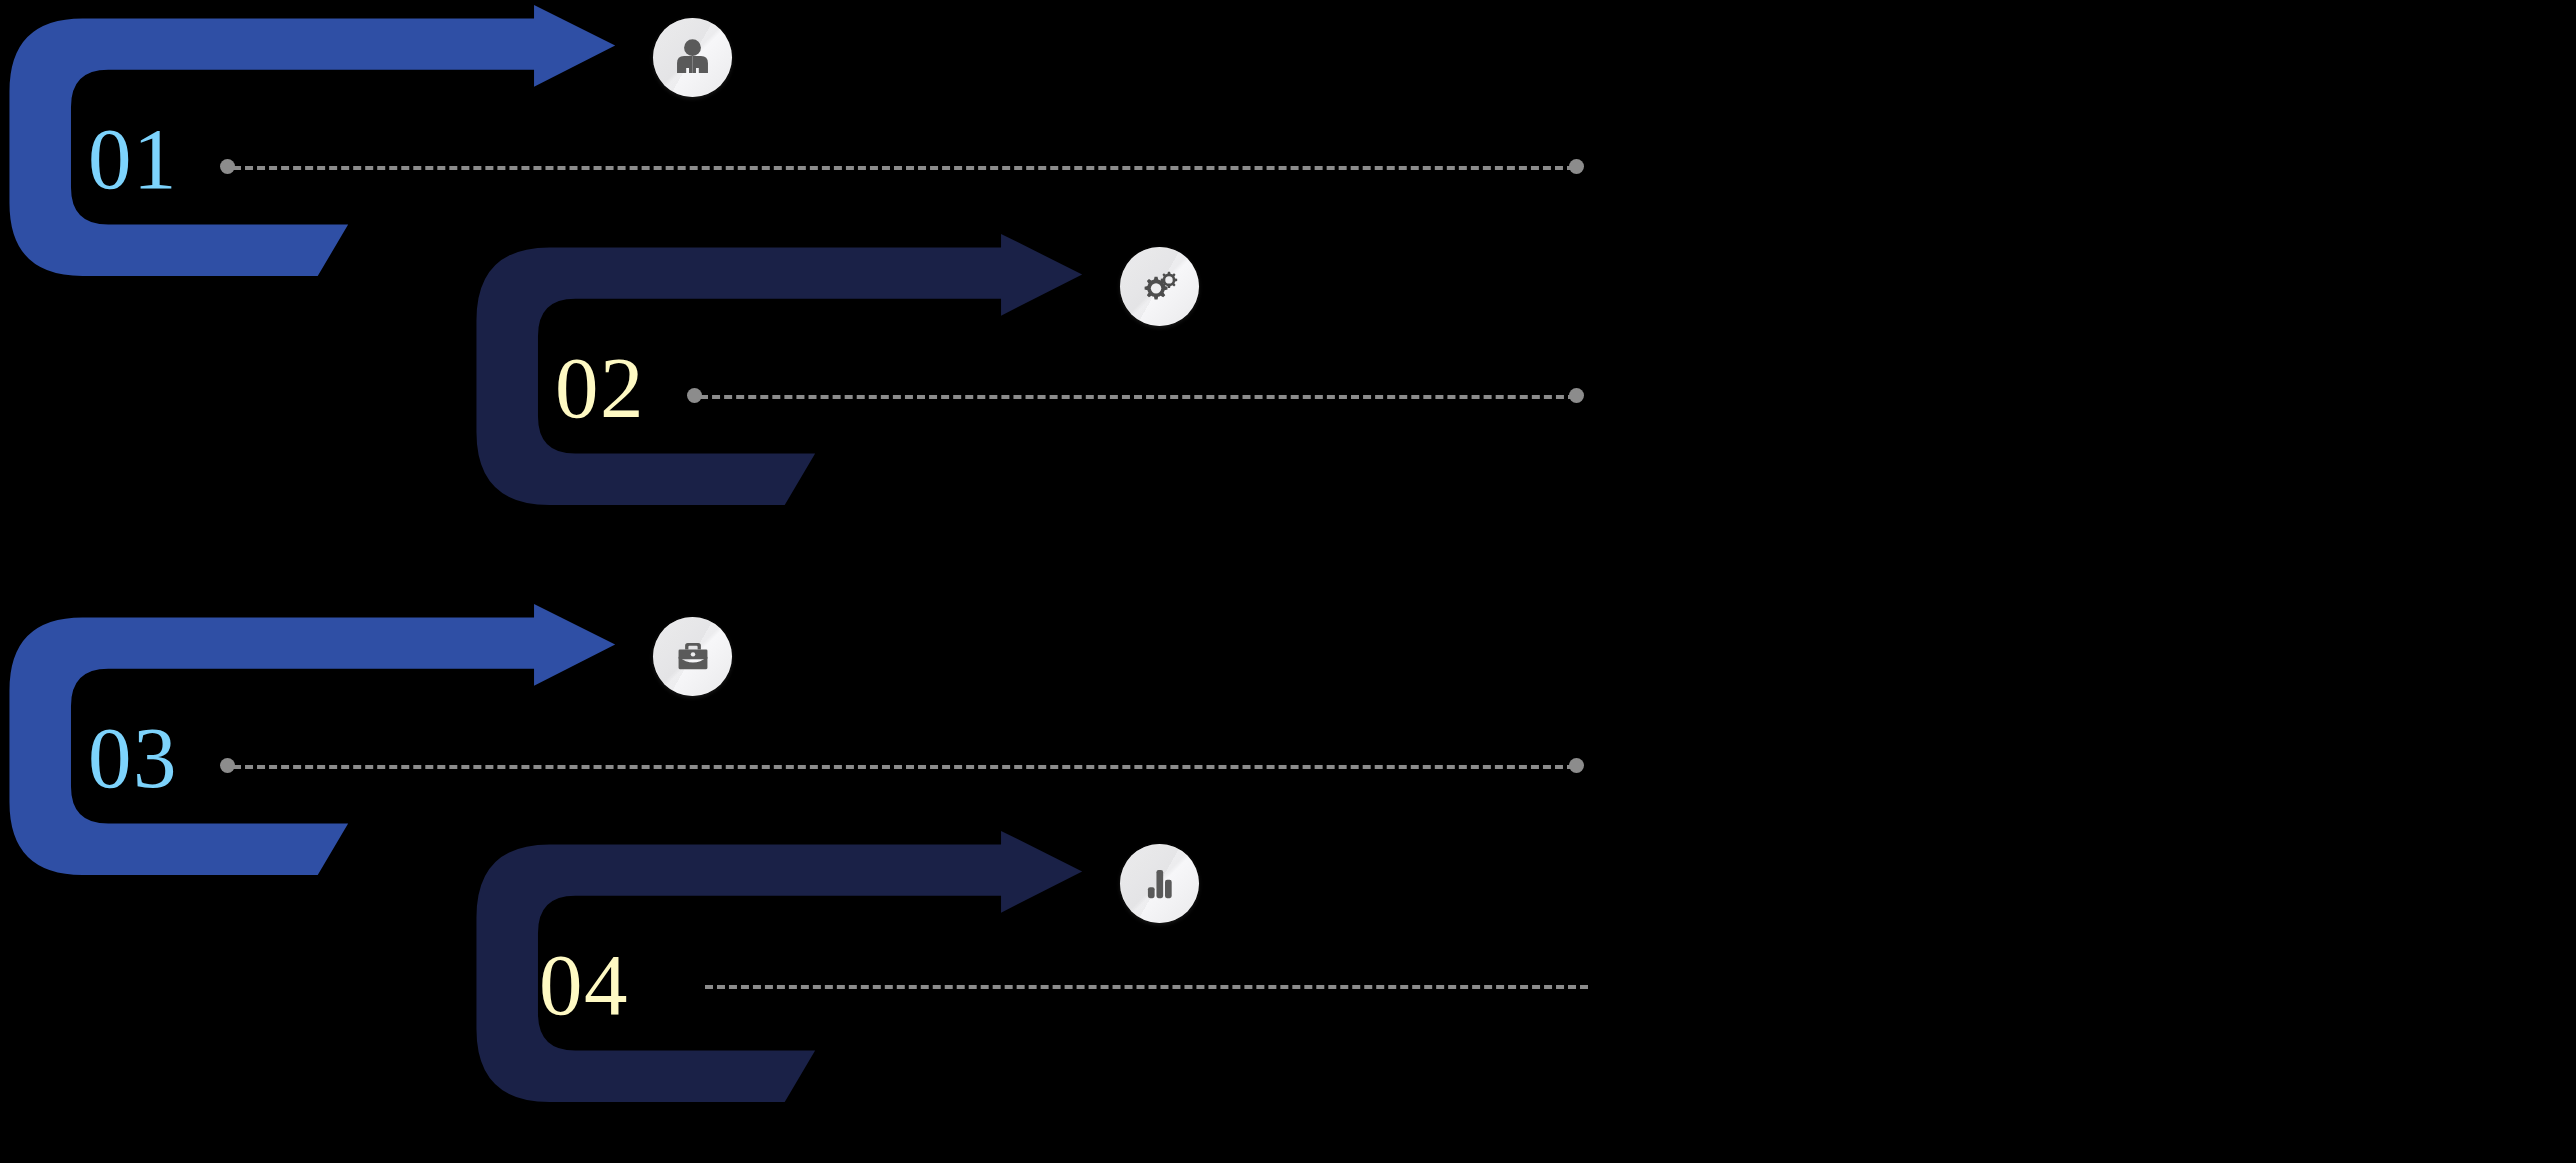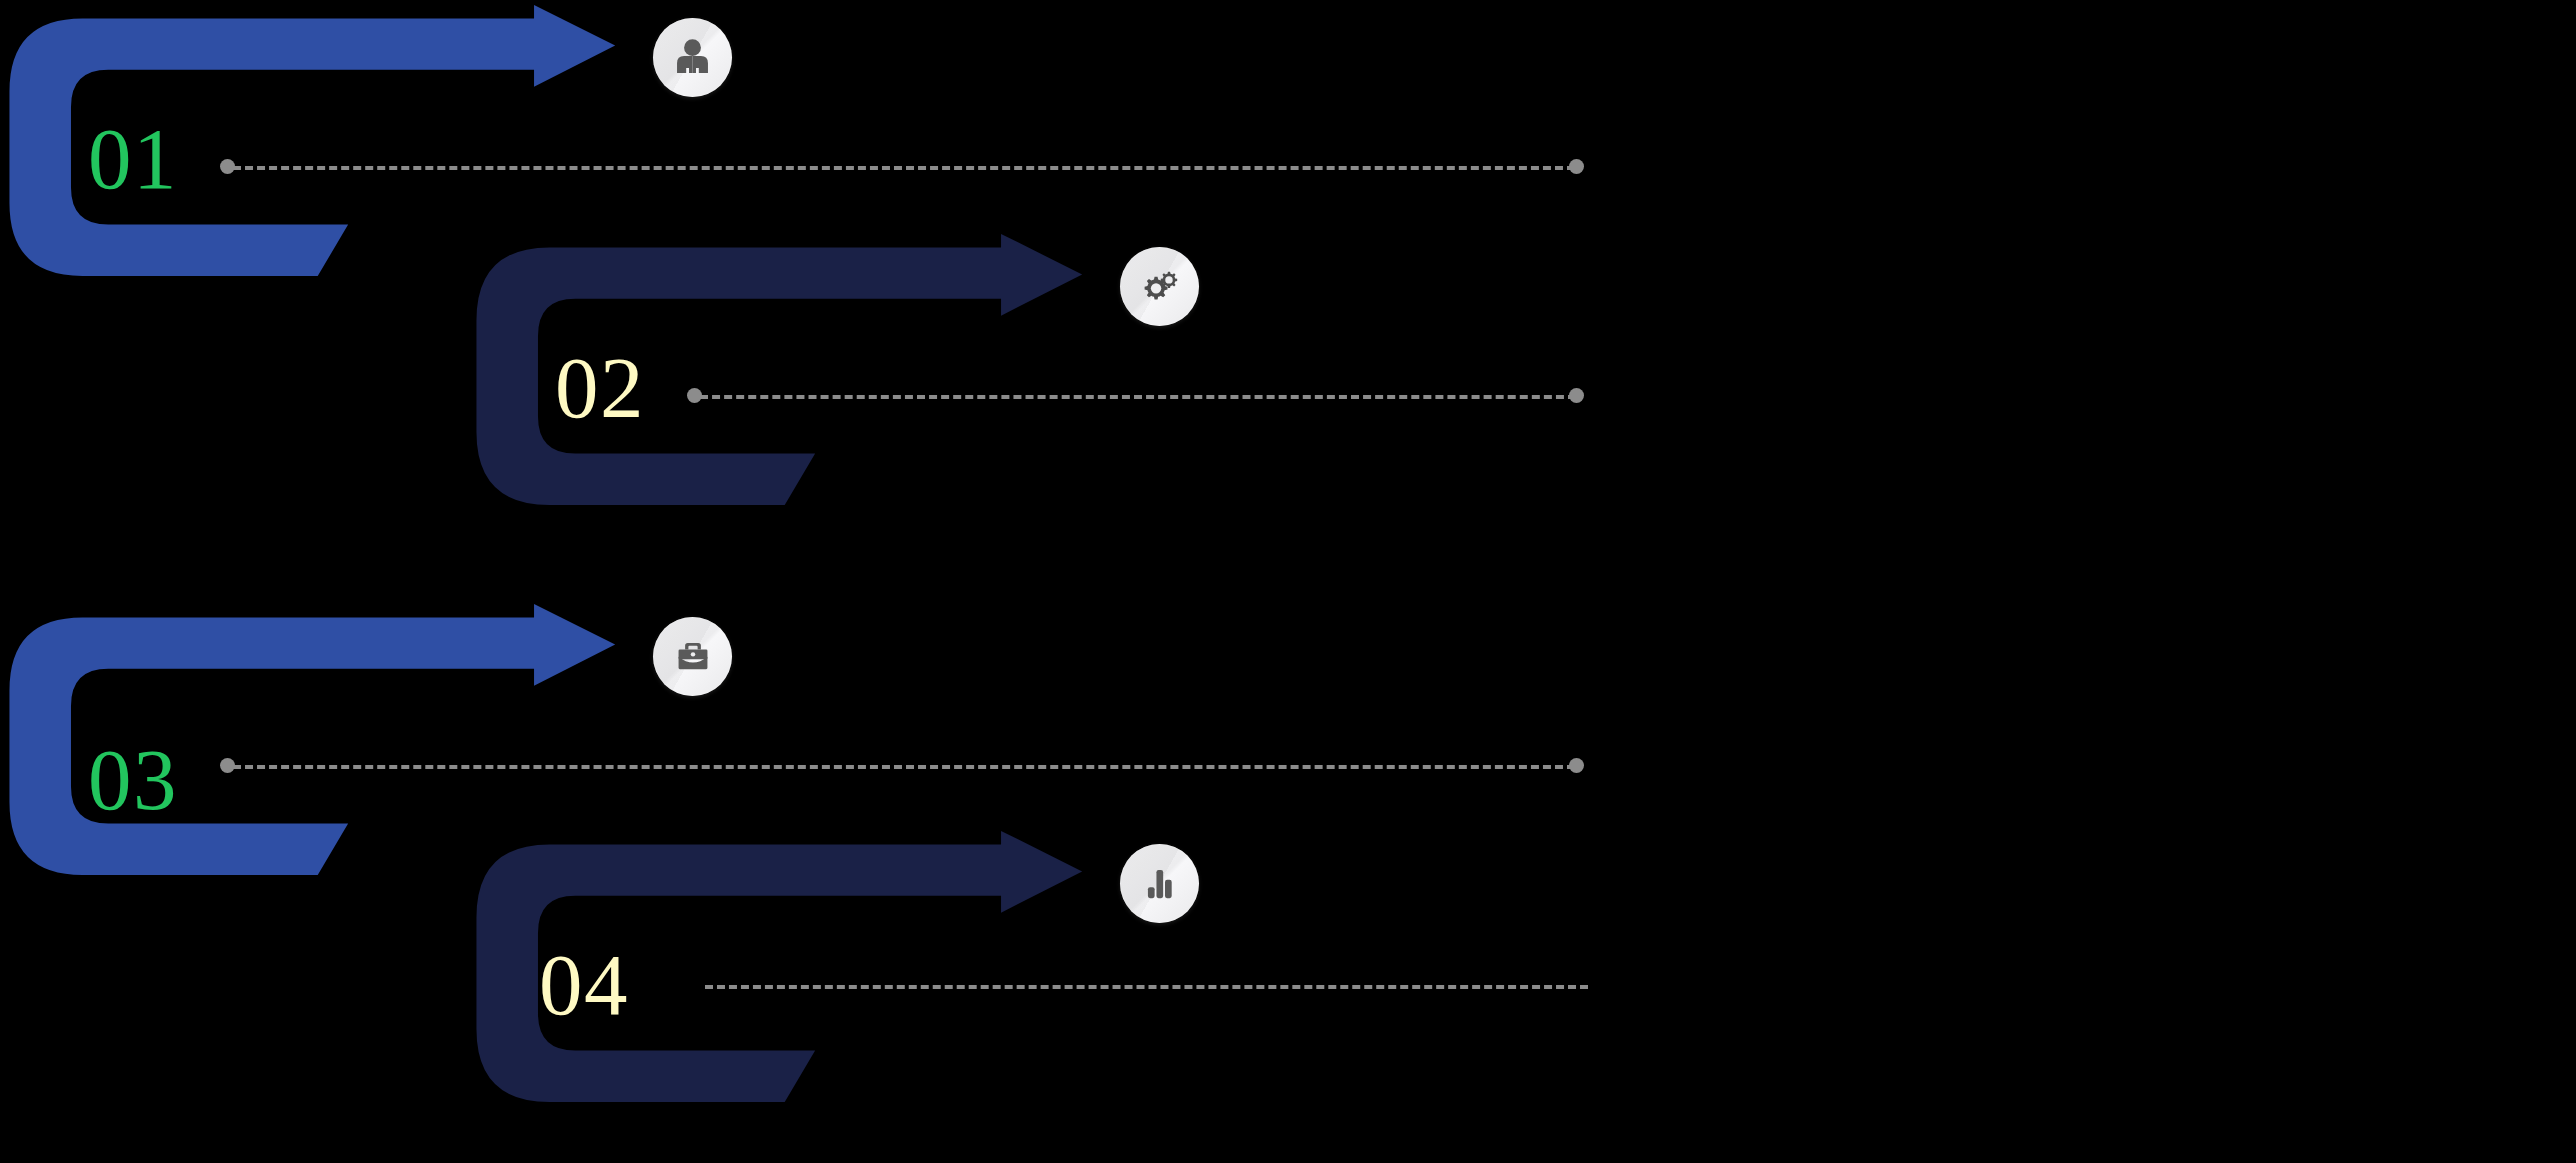--- a/index.html
+++ b/index.html
@@ -20,21 +20,21 @@
   .num{
     position:absolute;
     font-family:"Liberation Serif", serif;
     font-size:87px;
     line-height:1;
     font-weight:400;
     letter-spacing:1.4px;
     white-space:nowrap;
     user-select:none;
   }
-  .num.blue{color:#22c55e;}
+  .num.blue{color:#7dd3fc;}
   .num.grey{color:#fef9c3;}
 
   
   .dashline{
     position:absolute;
     height:0;
     border-top:4.7px dashed #8c8c8c;
   }
   .dot{
     position:absolute;
@@ -154,21 +154,21 @@
                  L 160 332
                  Q 105 332 105 277
                  L 105 158
                  Q 105 103 160 103
                  L 790 103
                  L 790 128
                  L 910 67
                  Z" fill="#2f4fa5"></path>
       </svg>
     </div>
-    <div class="num blue" style="left:88px; top:115px;margin-top:22px;">03</div>
+    <div class="num blue" style="left:88px; top:115px;">03</div>
     <div class="dot" style="left:220px; top:159px;"></div>
     <div class="dashline" style="left:233px; top:166px; width:1342px;"></div>
     <div class="dot" style="left:1569px; top:159px;"></div>
 
     <div class="bubble" style="left:653px; top:17.6px;">
       <span class="facet"></span>
       <svg width="42" height="42" viewBox="0 0 64 64">
         <g fill="#5a5a5a">
           <path d="M24 12 h16 a4 4 0 0 1 4 4 v6 h-5 v-4 a1.5 1.5 0 0 0 -1.5 -1.5 h-11 A1.5 1.5 0 0 0 25 18 v4 h-5 v-6 a4 4 0 0 1 4 -4 Z"></path>
           <rect x="10" y="22" width="44" height="15" rx="2"></rect>

